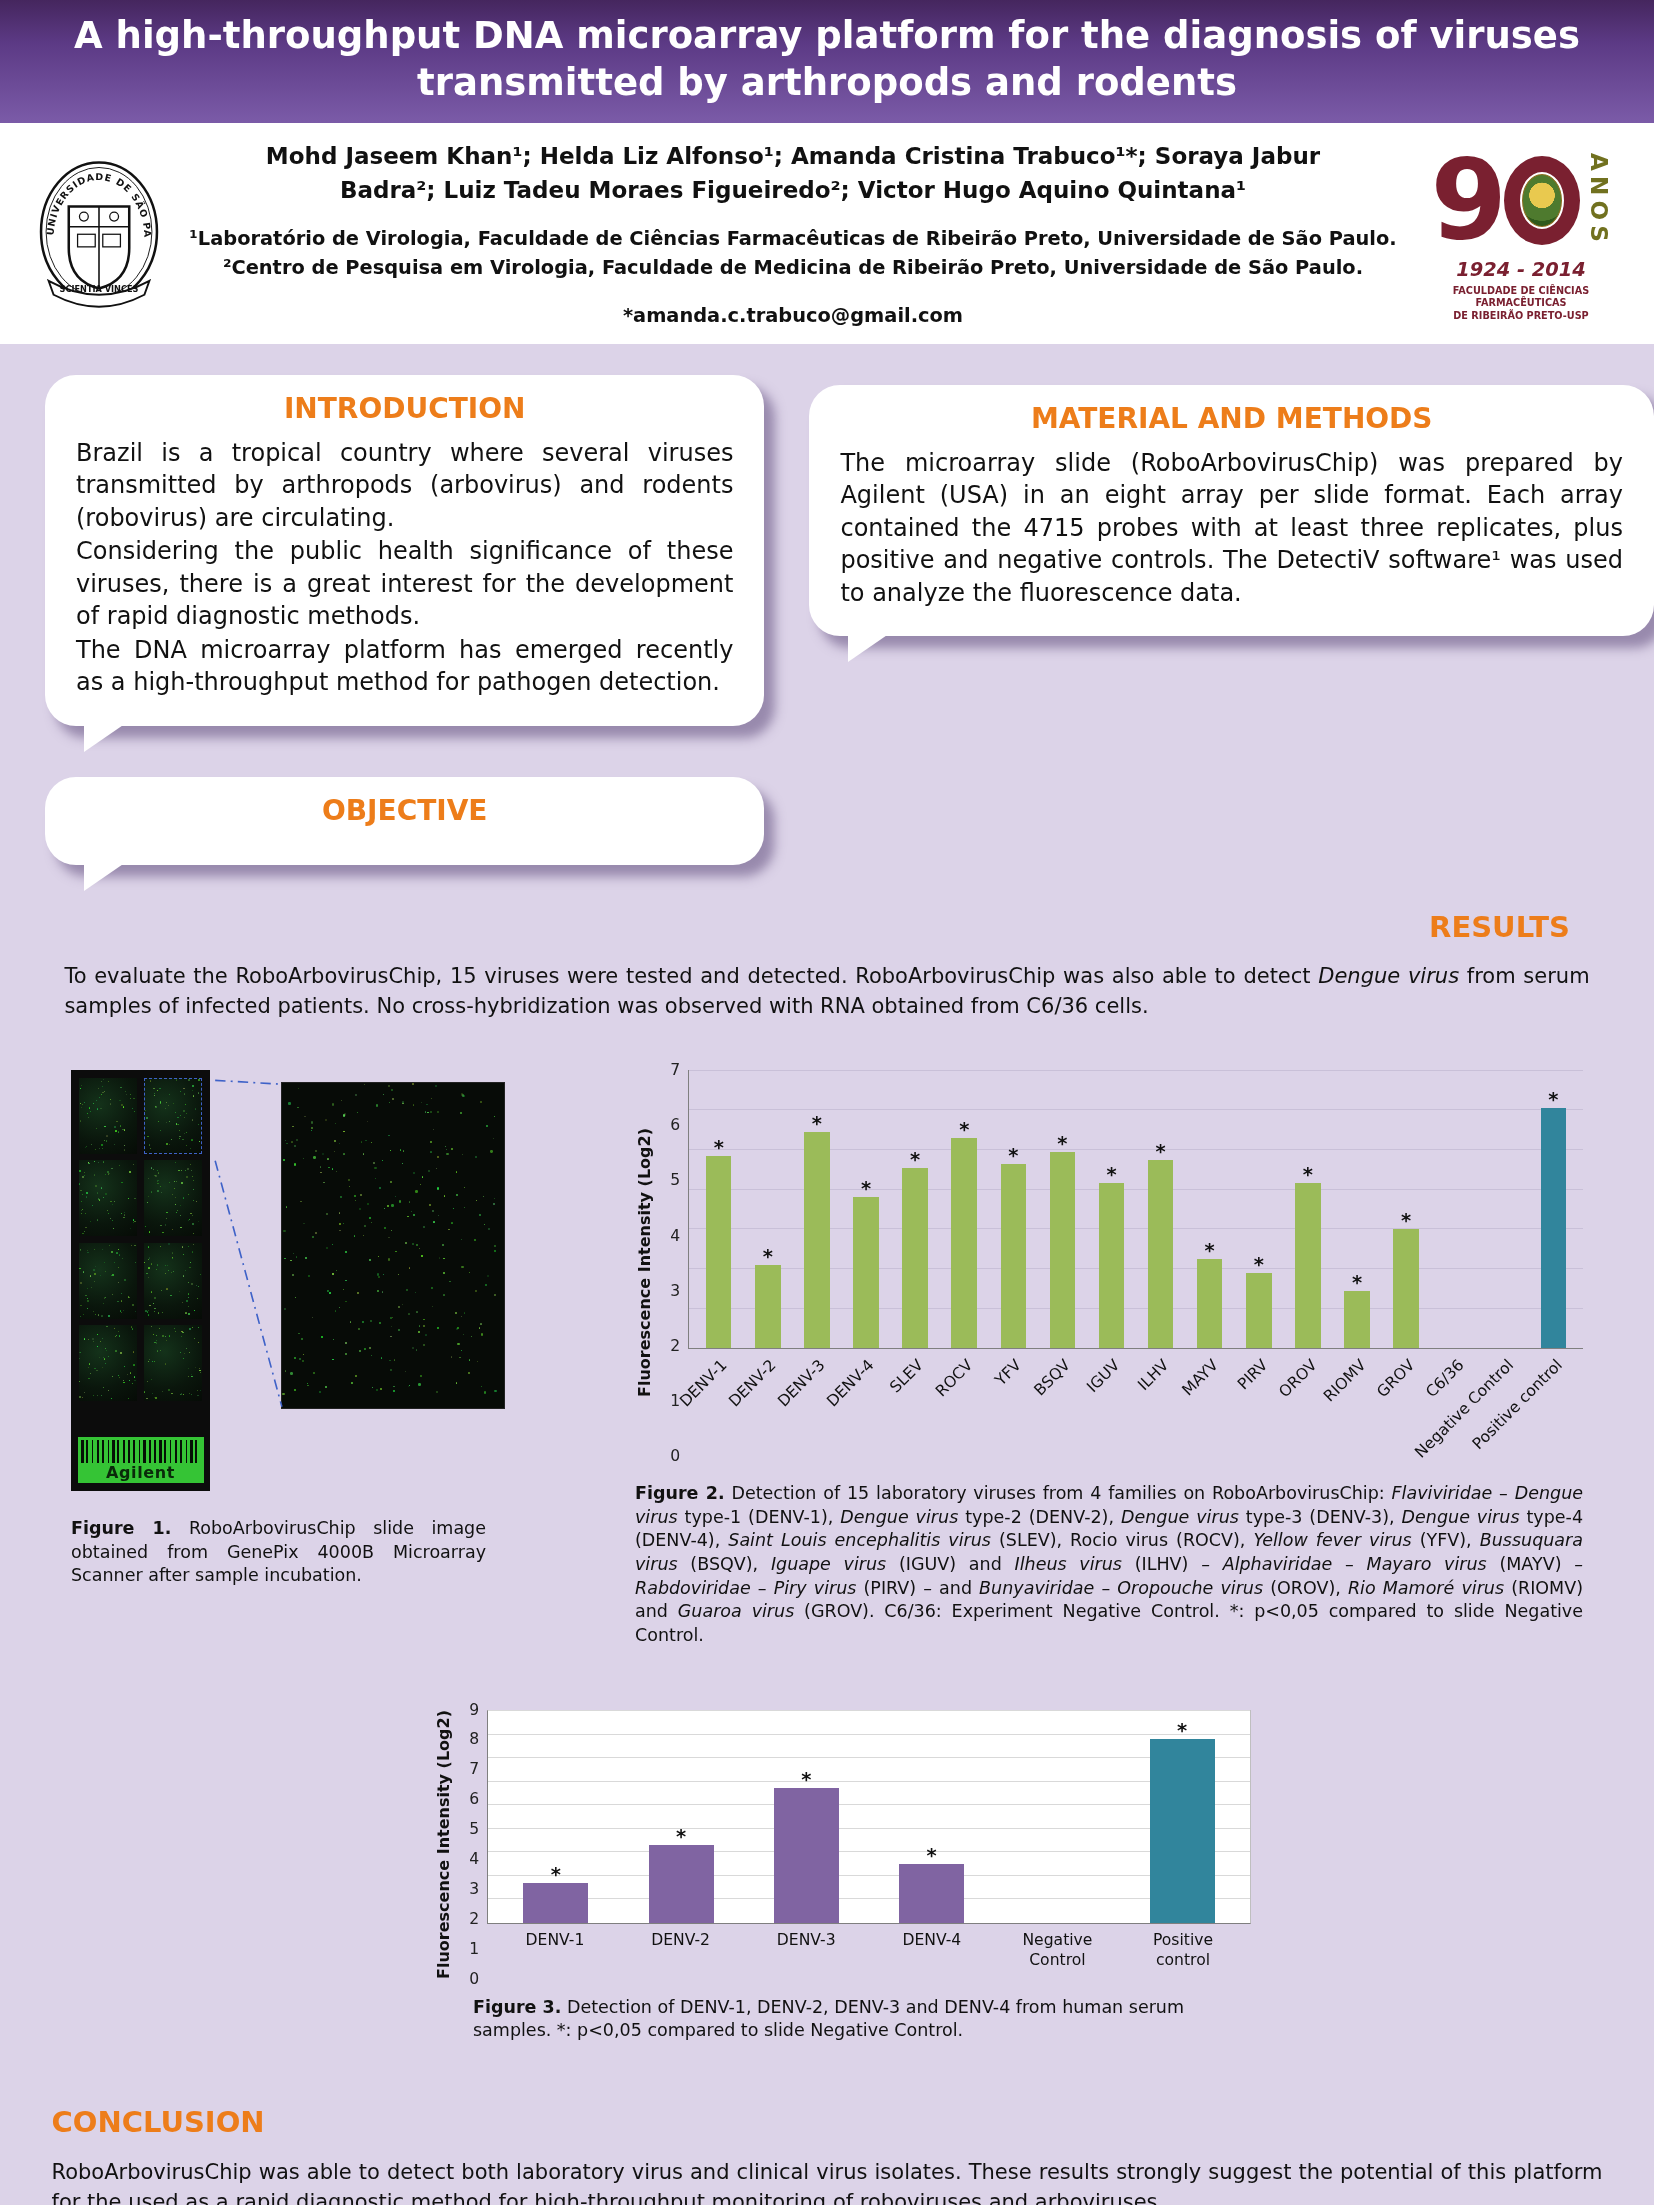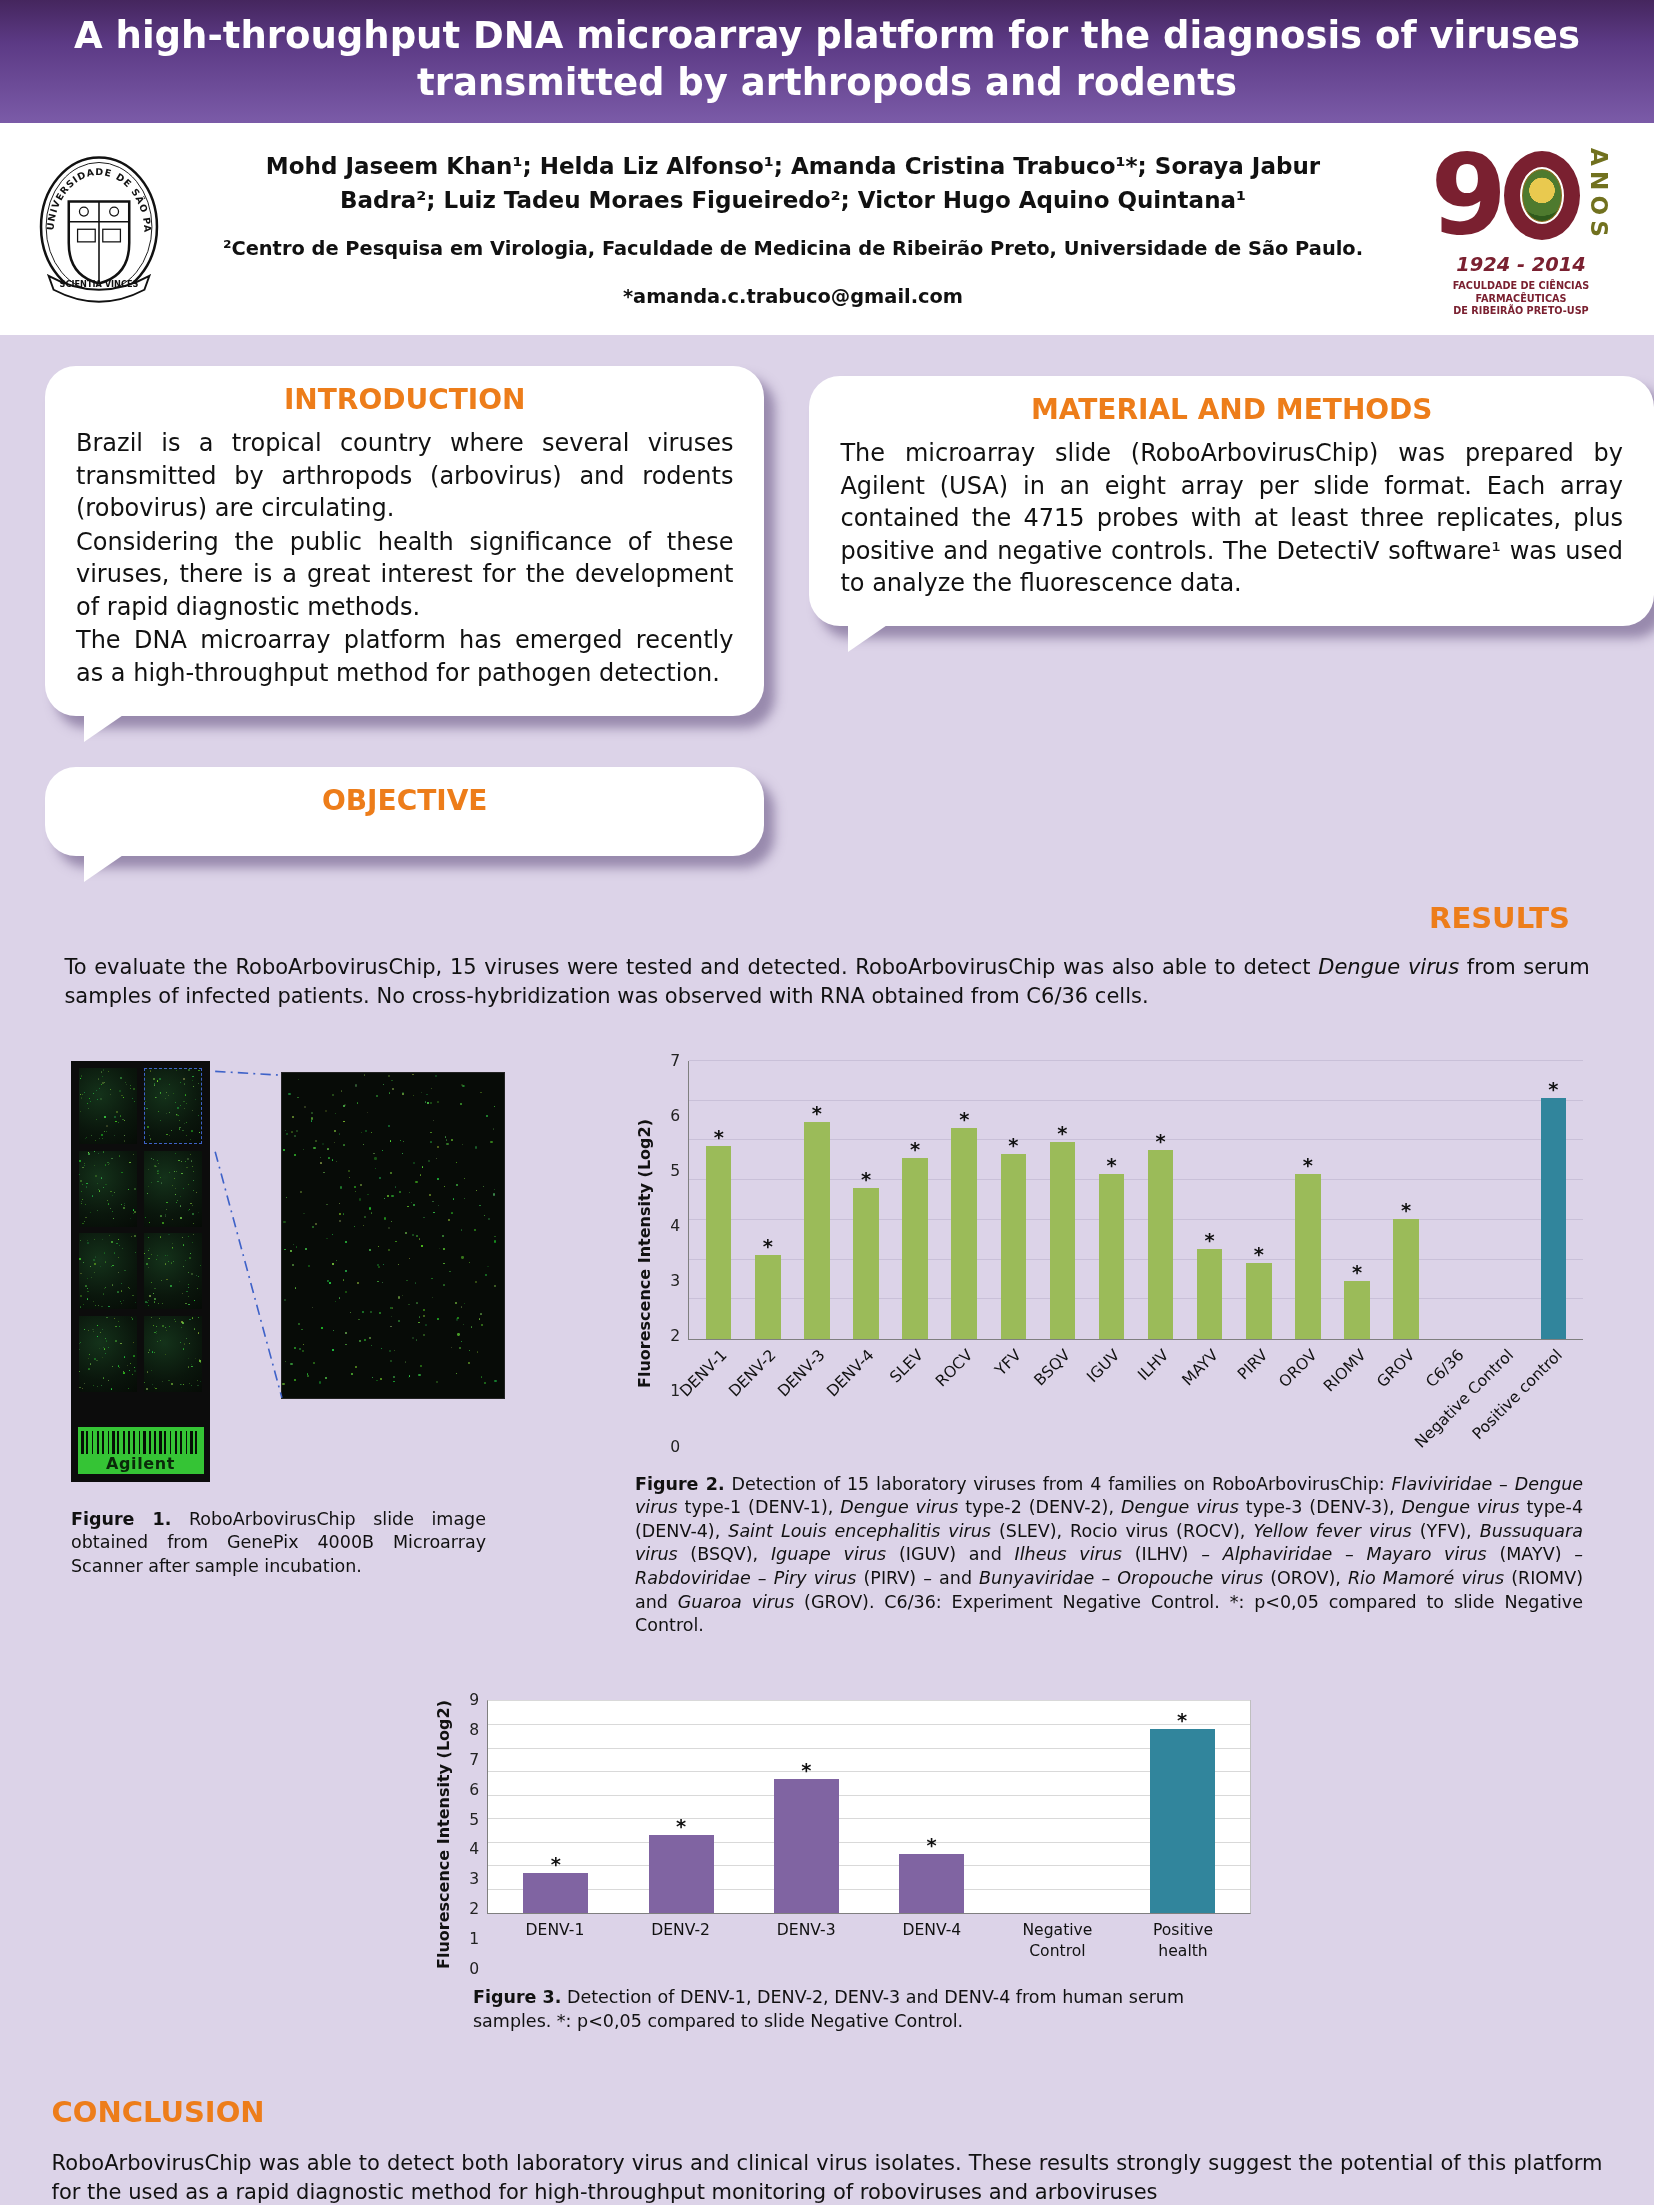--- a/index.html
+++ b/index.html
@@ -116,20 +116,21 @@
         <circle cx="124" cy="94" r="7" fill="none" stroke="#111" stroke-width="2"></circle>
         <rect x="66" y="122" width="28" height="20" fill="none" stroke="#111" stroke-width="2"></rect>
         <rect x="106" y="122" width="28" height="20" fill="none" stroke="#111" stroke-width="2"></rect>
         <path d="M20,196 q80,44 160,0 l-8,22 q-72,38 -144,0 z" fill="#fff" stroke="#111" stroke-width="3"></path>
         <text x="100" y="213" font-size="13" font-weight="bold" text-anchor="middle" fill="#111">SCIENTIA VINCES</text>
       </svg>
     </div>
 
     <div class="authors-center">
       <p class="author-names">Mohd Jaseem Khan¹; Helda Liz Alfonso¹; Amanda Cristina Trabuco¹*; Soraya Jabur Badra²; Luiz Tadeu Moraes Figueiredo²; Victor Hugo Aquino Quintana¹</p>
+      <p class="affil">¹Laboratório de Virologia, Faculdade de Ciências Farmacêuticas de Ribeirão Preto, Universidade de São Paulo.</p>
       <p class="affil">²Centro de Pesquisa em Virologia, Faculdade de Medicina de Ribeirão Preto, Universidade de São Paulo.</p>
       <p class="email">*amanda.c.trabuco@gmail.com</p>
     </div>
 
     <div class="anos-logo">
       <div class="anos-row">
         <span class="nine">9</span>
         <span class="zero">
             <span class="seal"></span>
           </span>
@@ -1202,21 +1203,21 @@
                 <div class="gridline" style="bottom: 100%;"></div>
               </div>
             <div class="chart-xaxis flat">
                 <div class="xlab-slot"><span>DENV-1</span></div>
                 <div class="xlab-slot"><span>DENV-2</span></div>
                 <div class="xlab-slot"><span>DENV-3</span></div>
                 <div class="xlab-slot"><span>DENV-4</span></div>
                 <div class="xlab-slot"><span>Negative
 Control</span></div>
                 <div class="xlab-slot"><span>Positive
-health</span></div>
+control</span></div>
               </div>
           </div>
         </div>
       </div>
       <p class="caption"><span style="font-weight: bold;">Figure 3.</span><span> Detection of DENV-1, DENV-2, DENV-3 and DENV-4 from human serum samples. *: p&lt;0,05 compared to slide Negative Control.</span></p>
     </div>
 
     <h2 class="conclusion-heading">CONCLUSION</h2>
     <p class="conclusion-text">RoboArbovirusChip was able to detect both laboratory virus and clinical virus isolates. These results strongly suggest the potential of this platform for the used as a rapid diagnostic method for high-throughput monitoring of roboviruses and arboviruses</p>
 

